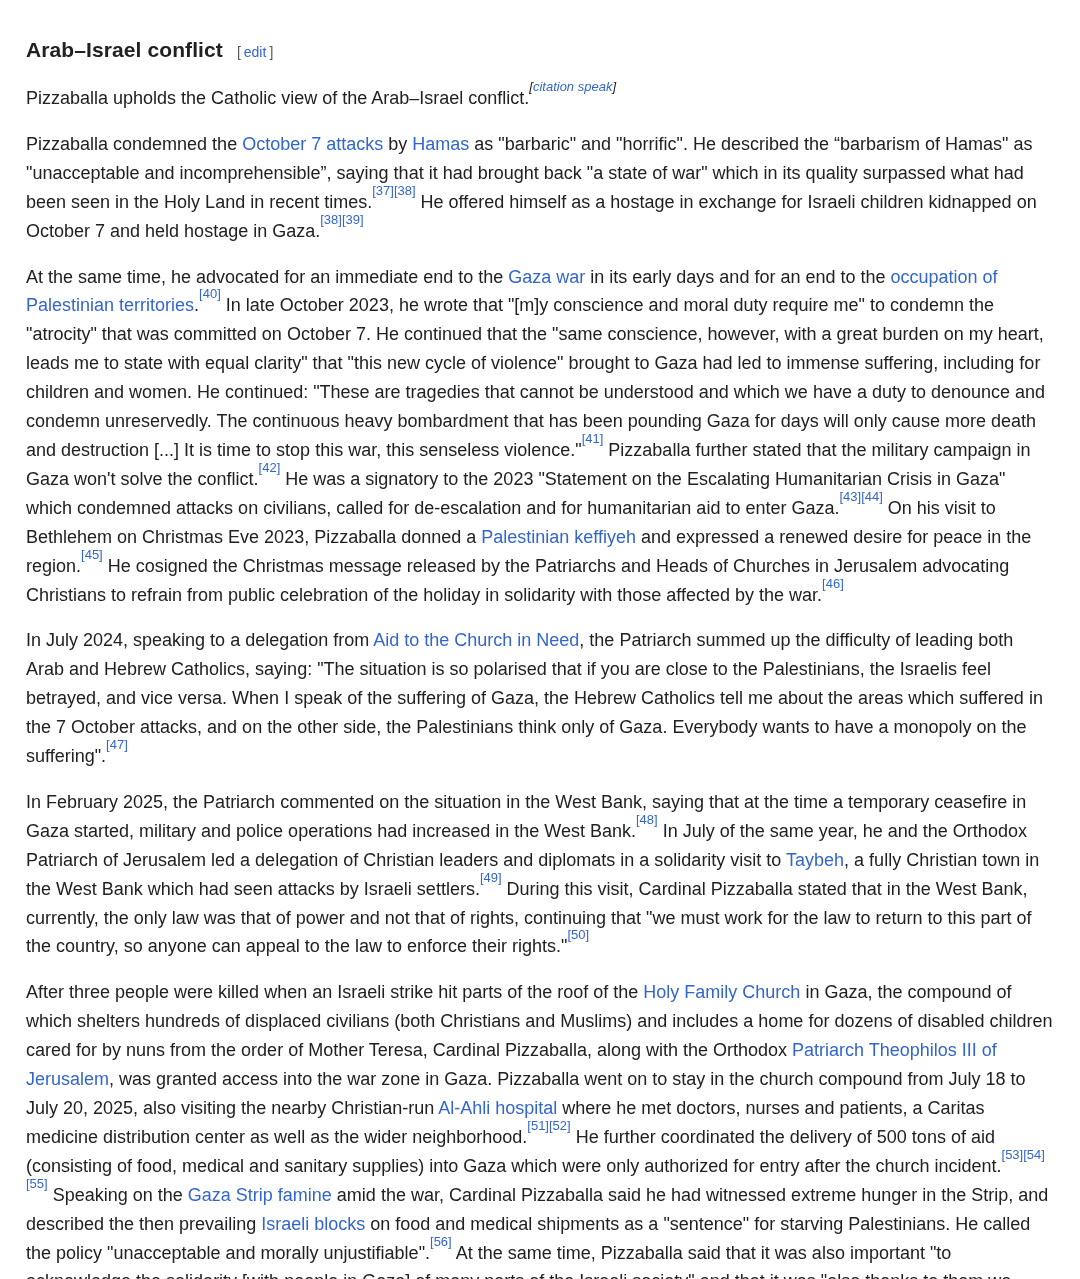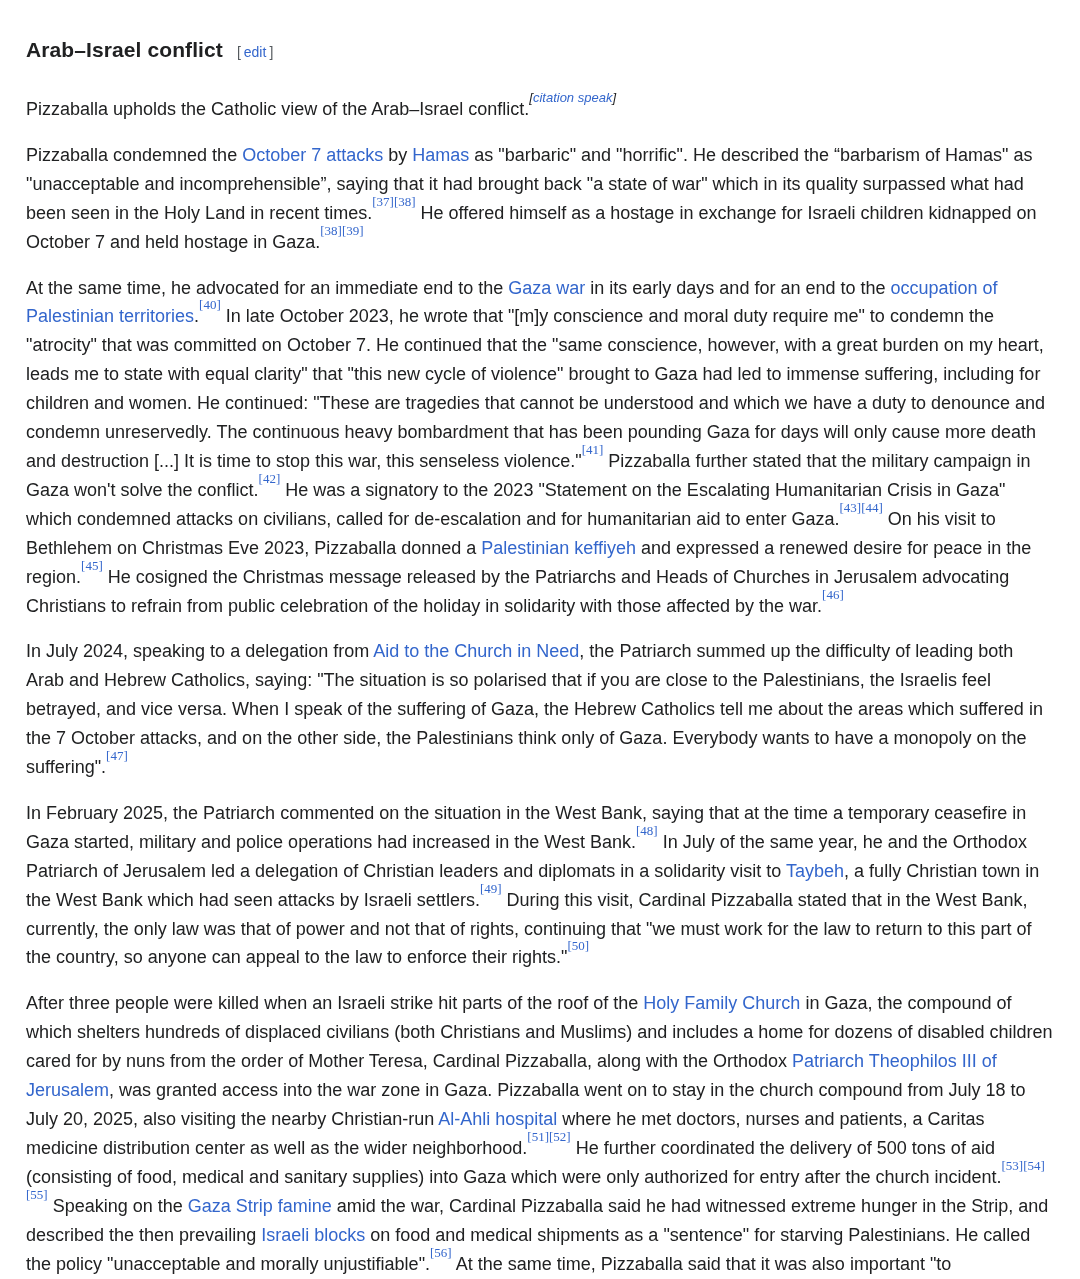--- a/index.html
+++ b/index.html
@@ -12,21 +12,21 @@
     color: #202122;
     font-family: "Liberation Sans", "DejaVu Sans", sans-serif;
     font-size: 18px;
     line-height: 28.9px;
     -webkit-font-smoothing: antialiased;
   }
   .content {
     padding: 37px 27px 8px 26px;
   }
   .heading-row {
-    margin: 0 0 30px 0;
+    margin: 0 0 19px 0;
     line-height: 26px;
   }
   h3.section-title {
     display: inline;
     margin: 0;
     font-size: 21px;
     font-weight: 700;
     color: #202122;
     letter-spacing: 0.1px;
   }
@@ -49,21 +49,20 @@
   }
   p.para {
     margin: 17px 0 0 0;
   }
   sup.ref {
     font-size: 13px;
     line-height: 0;
     position: relative;
     top: -6px;
     white-space: nowrap;
-    font-family: Liberation Serif, serif;
   }
   sup.cn {
     font-size: 13px;
     line-height: 0;
     position: relative;
     top: -6px;
     font-style: italic;
     white-space: nowrap;
   }
   sup.cn .cn-bracket {

